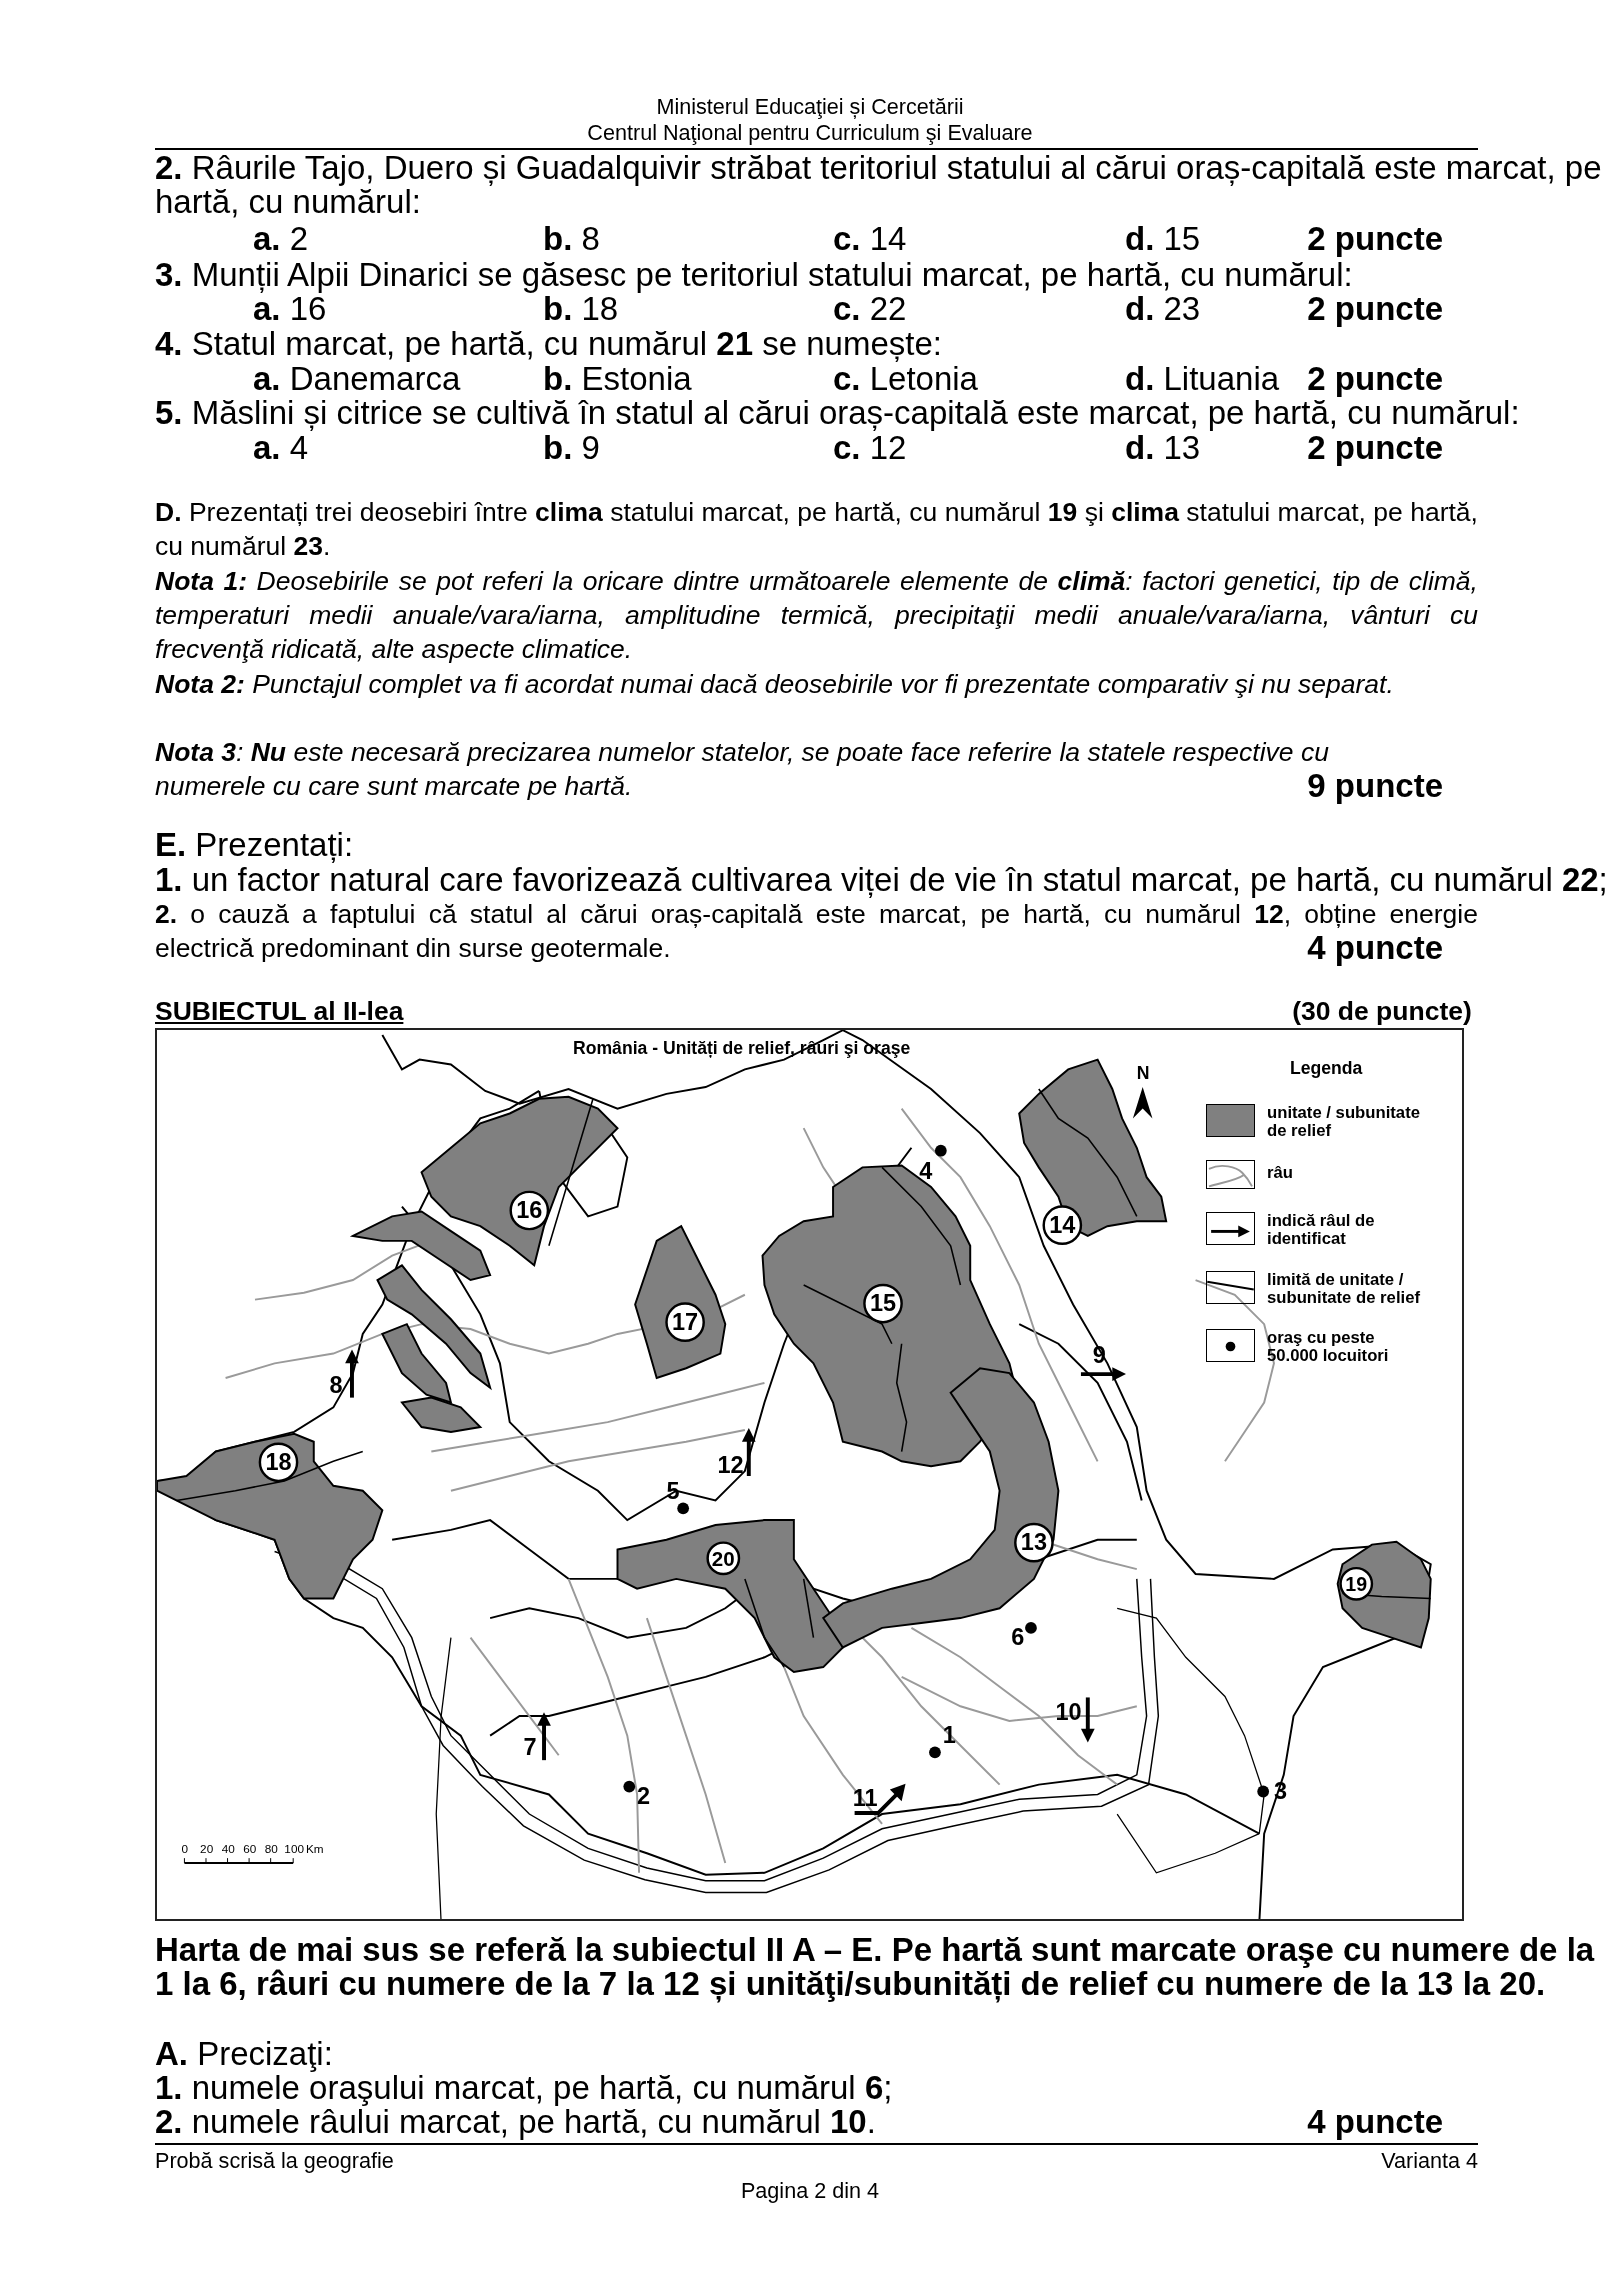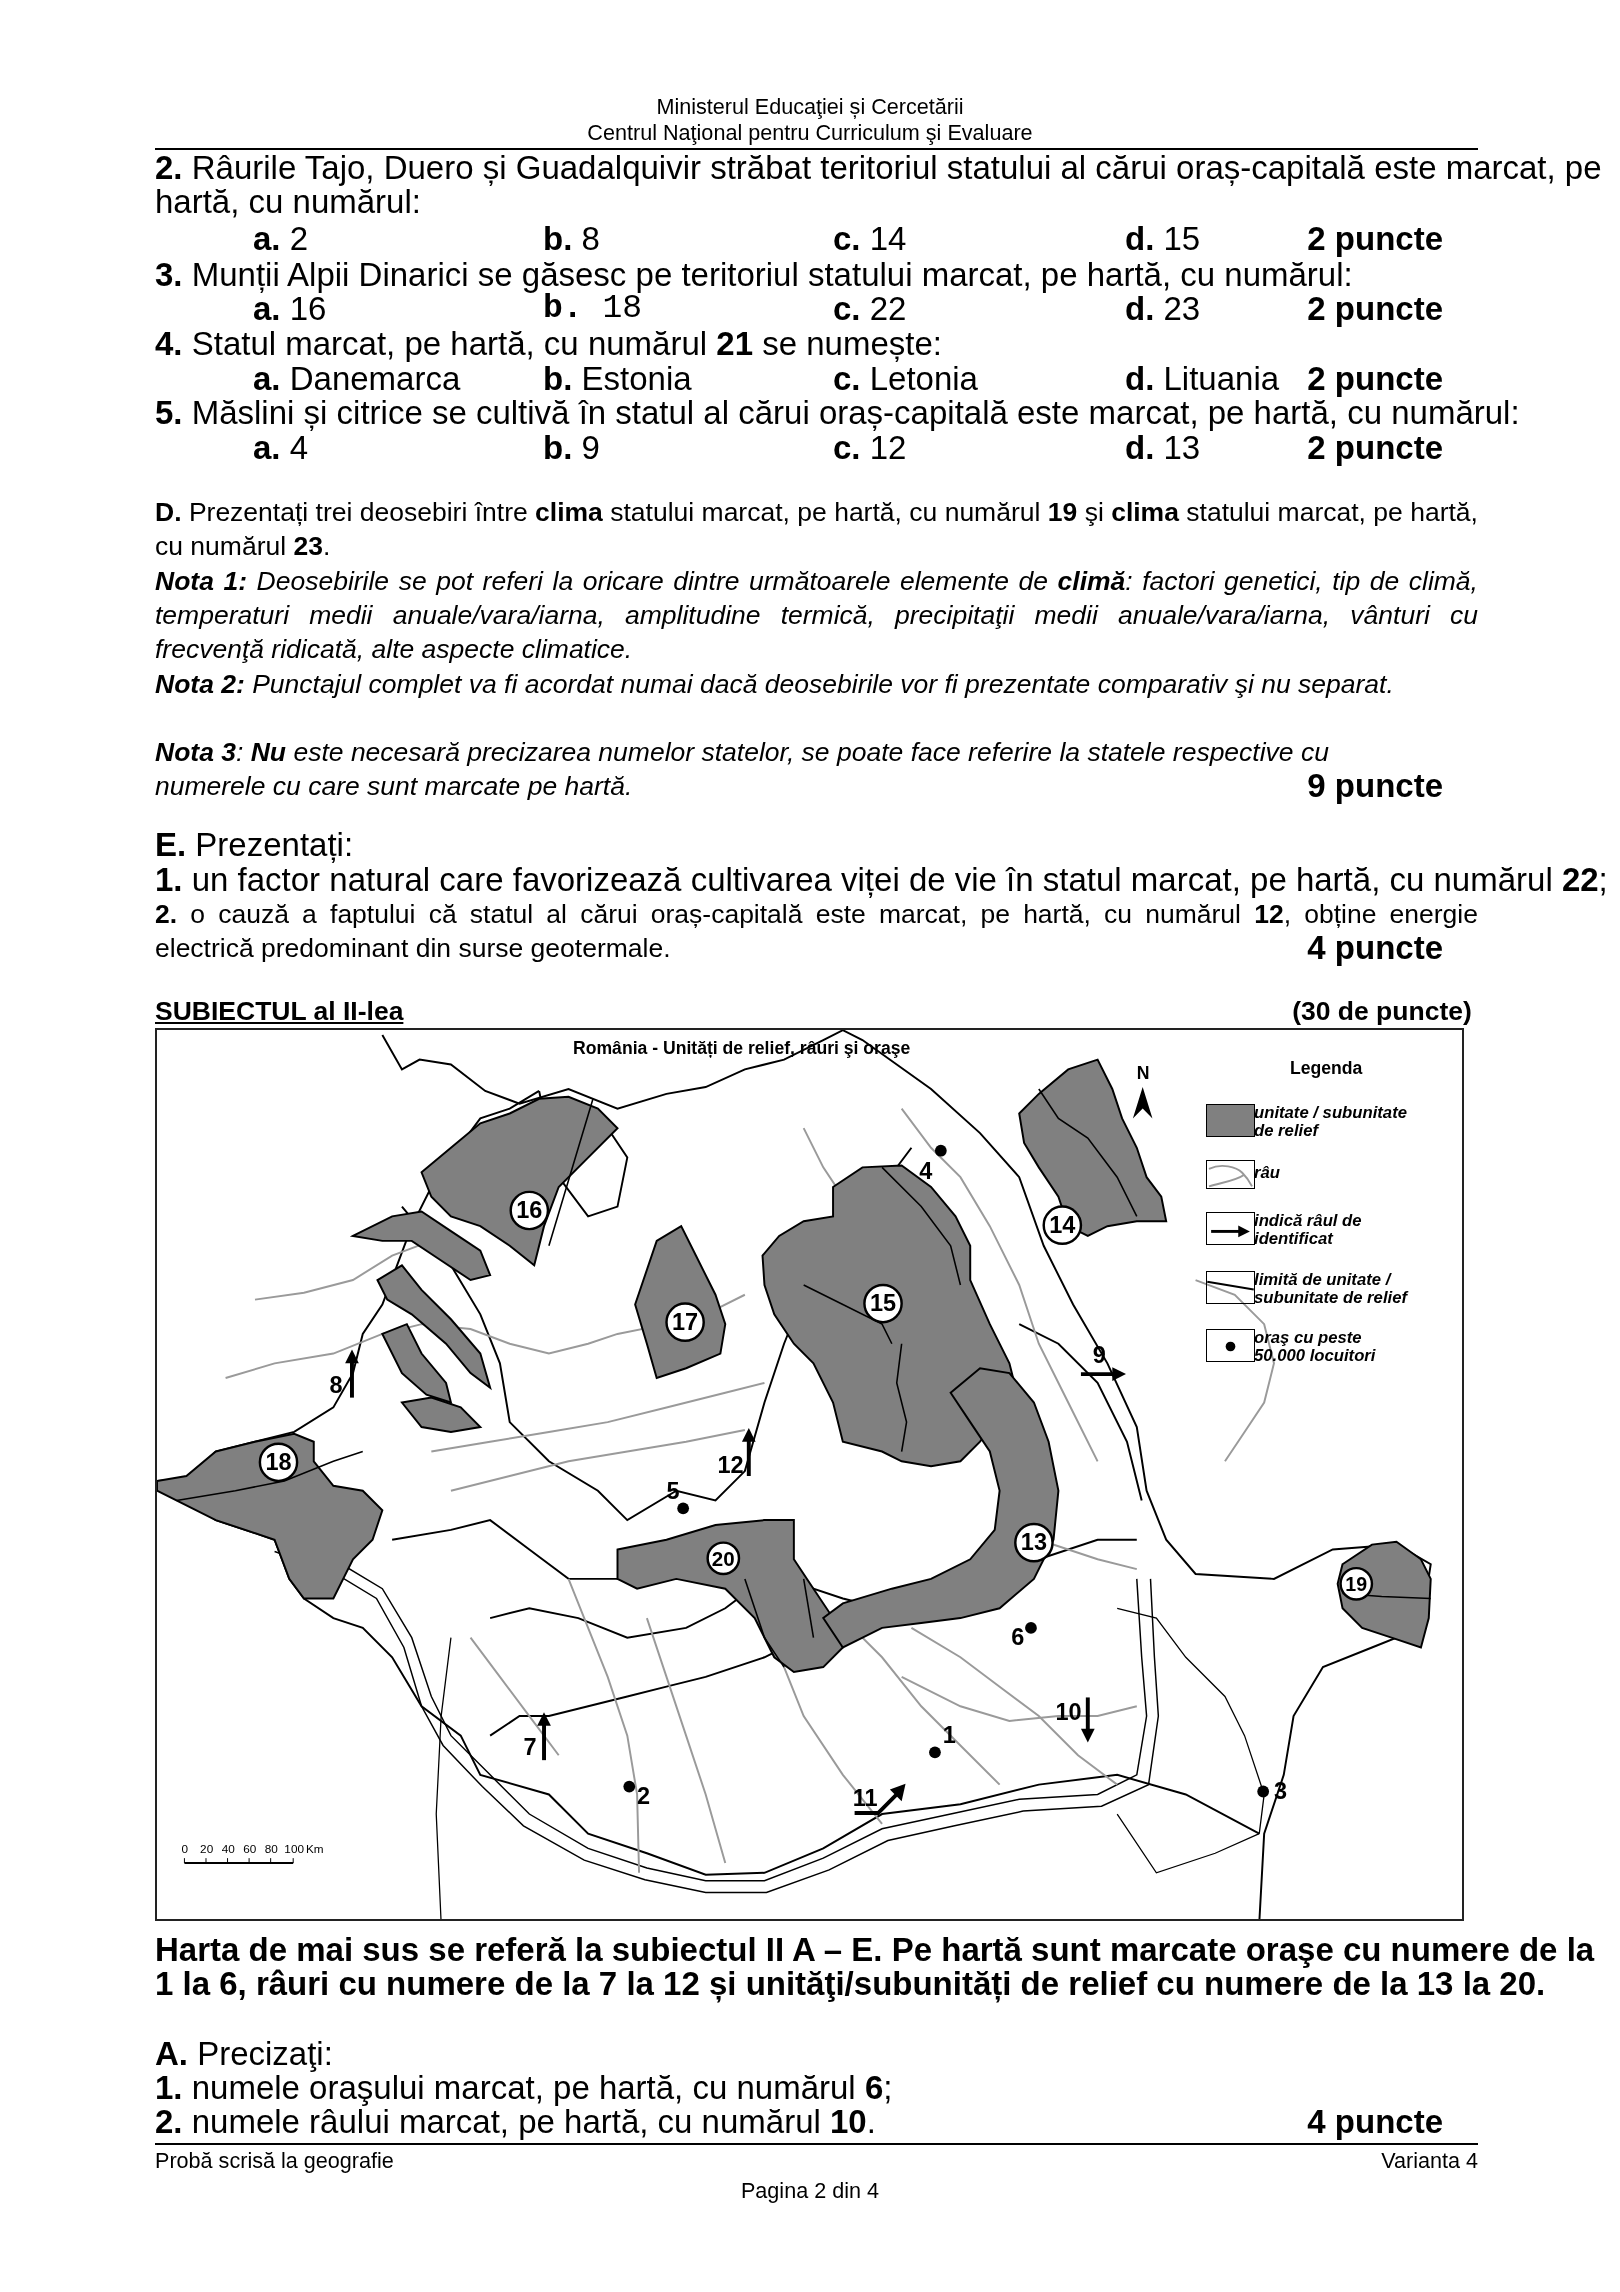--- a/index.html
+++ b/index.html
@@ -18,21 +18,21 @@
   .subj { position:absolute; left:155px; width:1309px; top:995px; height:33px; font-size:26.5px; line-height:33px; font-weight:bold; text-decoration:underline; }
   .subj .r { position:absolute; right:-7.8px; top:0; }
   .mapbox { position:absolute; left:155px; top:1028px; width:1309px; height:893px;
             border:2px solid #222; box-sizing:border-box; background:#fff; overflow:hidden; }
   .mapbox svg { position:absolute; left:0; top:0; }
   .maptitle { position:absolute; left:416px; top:7.8px; font-size:17.6px; font-weight:bold; white-space:nowrap; }
   .legend { position:absolute; left:1049px; top:19.6px; width:255px; font-size:16.7px; font-weight:bold; line-height:18.6px; }
   .legend .lt { position:absolute; left:84px; top:9.8px; font-size:17.6px; }
   .lgi { position:absolute; left:0; width:255px; }
   .lgi .sw { position:absolute; left:0; width:49px; height:33px; border:1.5px solid #000; box-sizing:border-box; }
-  .lgi .lb { position:absolute; left:48px; top:0;font-style:italic; }
+  .lgi .lb { position:absolute; left:61px; top:0; }
   .foot { position:absolute; left:155px; width:1323px; font-size:21.6px; line-height:25.5px; }
 </style>
 </head>
 <body>
 
 <div class="abs hdr" style="top:94px;">Ministerul Educaţiei și Cercetării</div>
 <div class="abs hdr" style="top:120px;">Centrul Naţional pentru Curriculum şi Evaluare</div>
 <div class="rule" style="top:148px;"></div>
 
 <div class="line" style="top:151px;">
@@ -45,21 +45,21 @@
   <span class="opt" style="left:678px;"><b>c.</b><span> 14</span></span>
   <span class="opt" style="left:970px;"><b>d.</b><span> 15</span></span>
   <span class="pts">2 puncte</span>
 </div>
 
 <div class="line" style="top:258px;">
   <span class="b">3.</span><span> Munții Alpii Dinarici se găsesc pe teritoriul statului marcat, pe hartă, cu numărul:</span>
 </div>
 <div class="line" style="top:292px;">
   <span class="opt" style="left:98px;"><b>a.</b><span> 16</span></span>
-  <span class="opt" style="left:388px;font-family:Liberation Mono, monospace;"><b>b.</b><span> 18</span></span>
+  <span class="opt" style="left:388px;"><b>b.</b><span> 18</span></span>
   <span class="opt" style="left:678px;"><b>c.</b><span> 22</span></span>
   <span class="opt" style="left:970px;"><b>d.</b><span> 23</span></span>
   <span class="pts">2 puncte</span>
 </div>
 
 <div class="line" style="top:327px;">
   <span class="b">4.</span><span> Statul marcat, pe hartă, cu numărul </span><b>21</b><span> se numește:</span>
 </div>
 <div class="line" style="top:362px;">
   <span class="opt" style="left:98px;"><b>a.</b><span> Danemarca</span></span>

